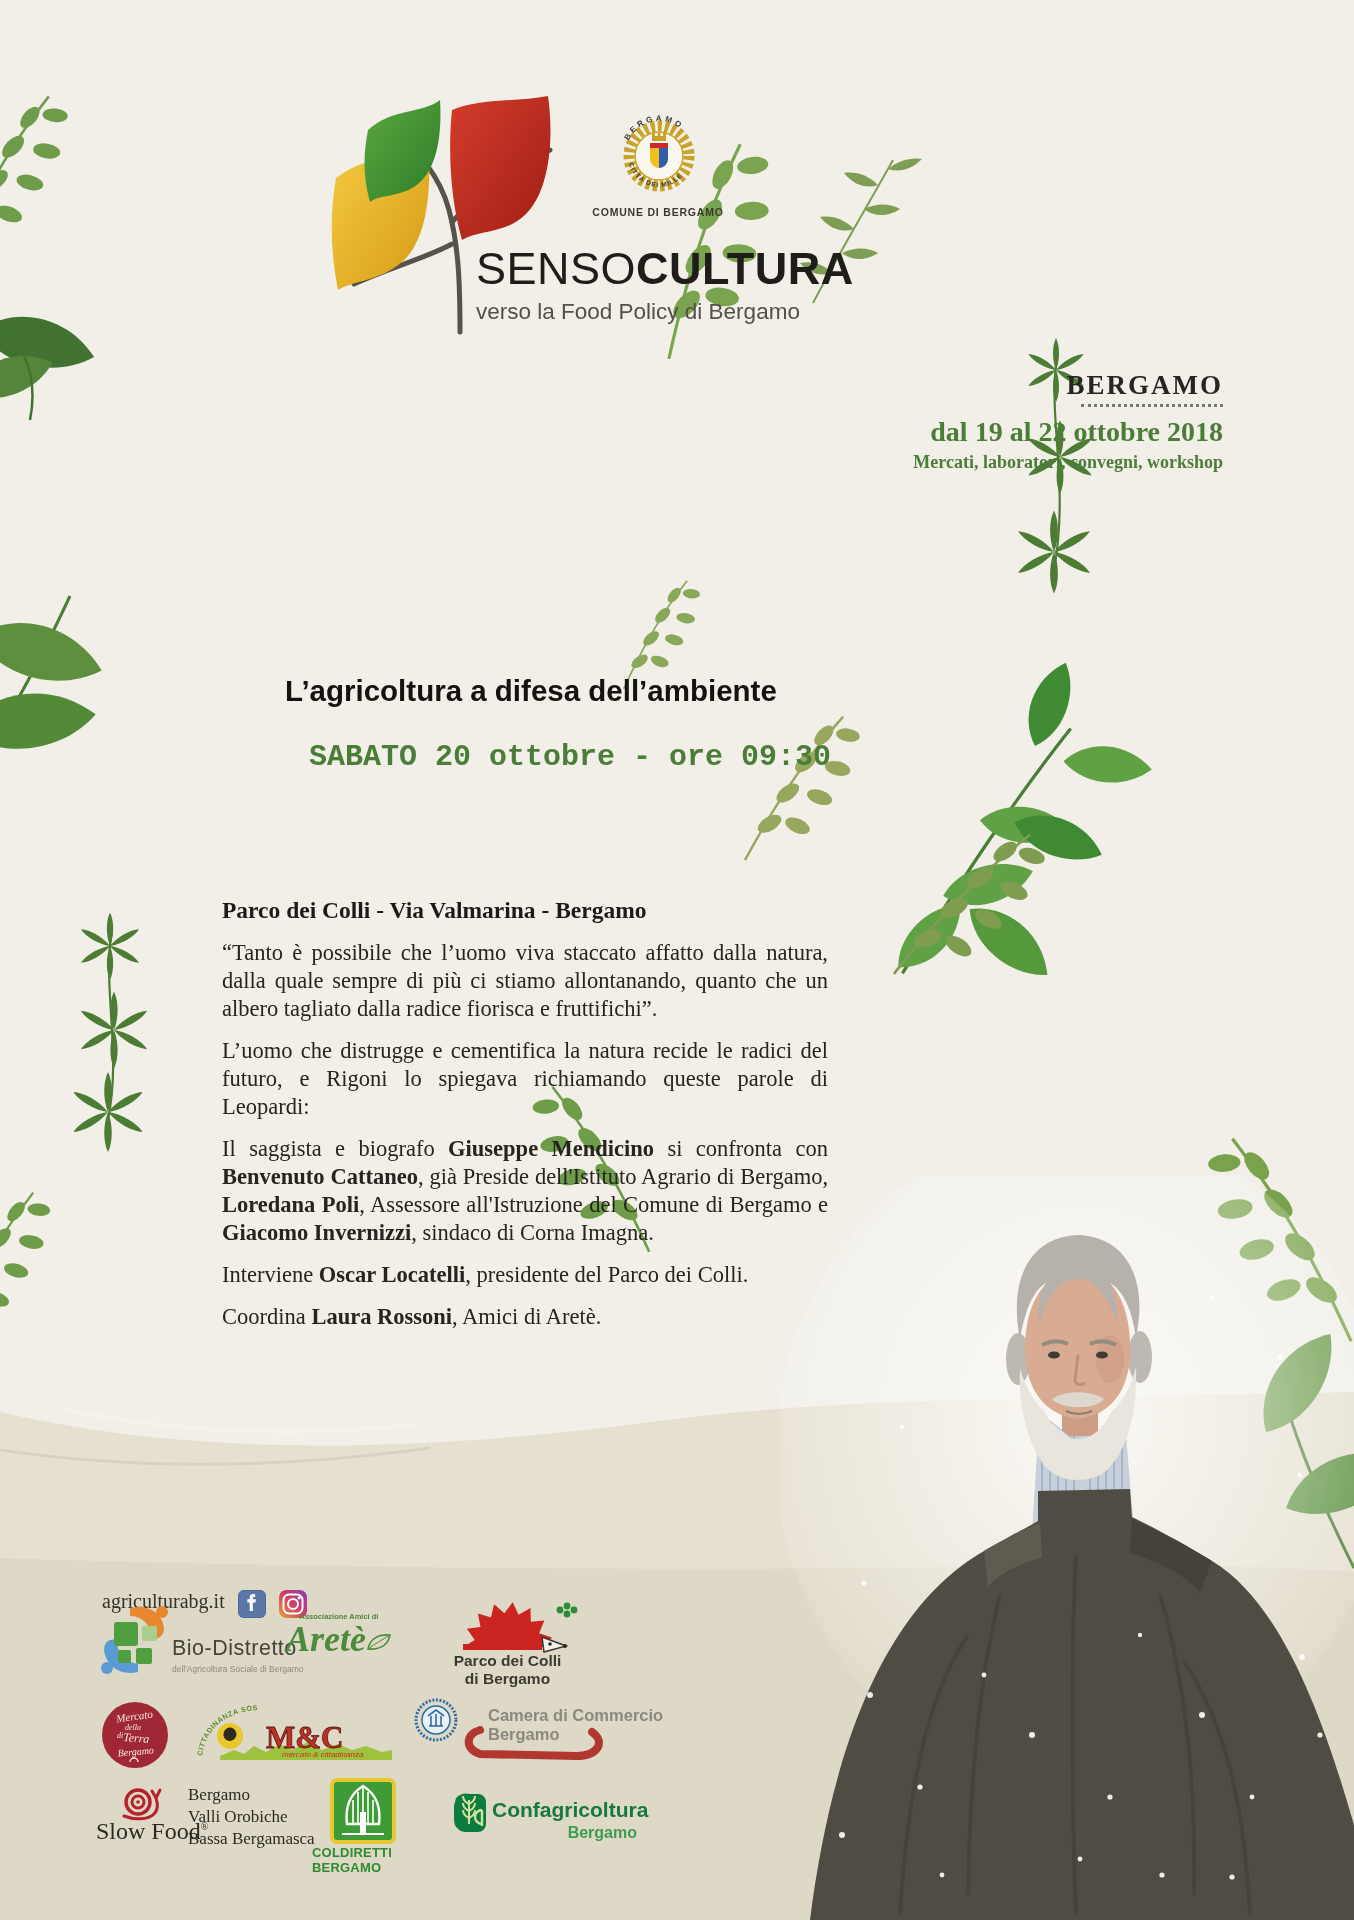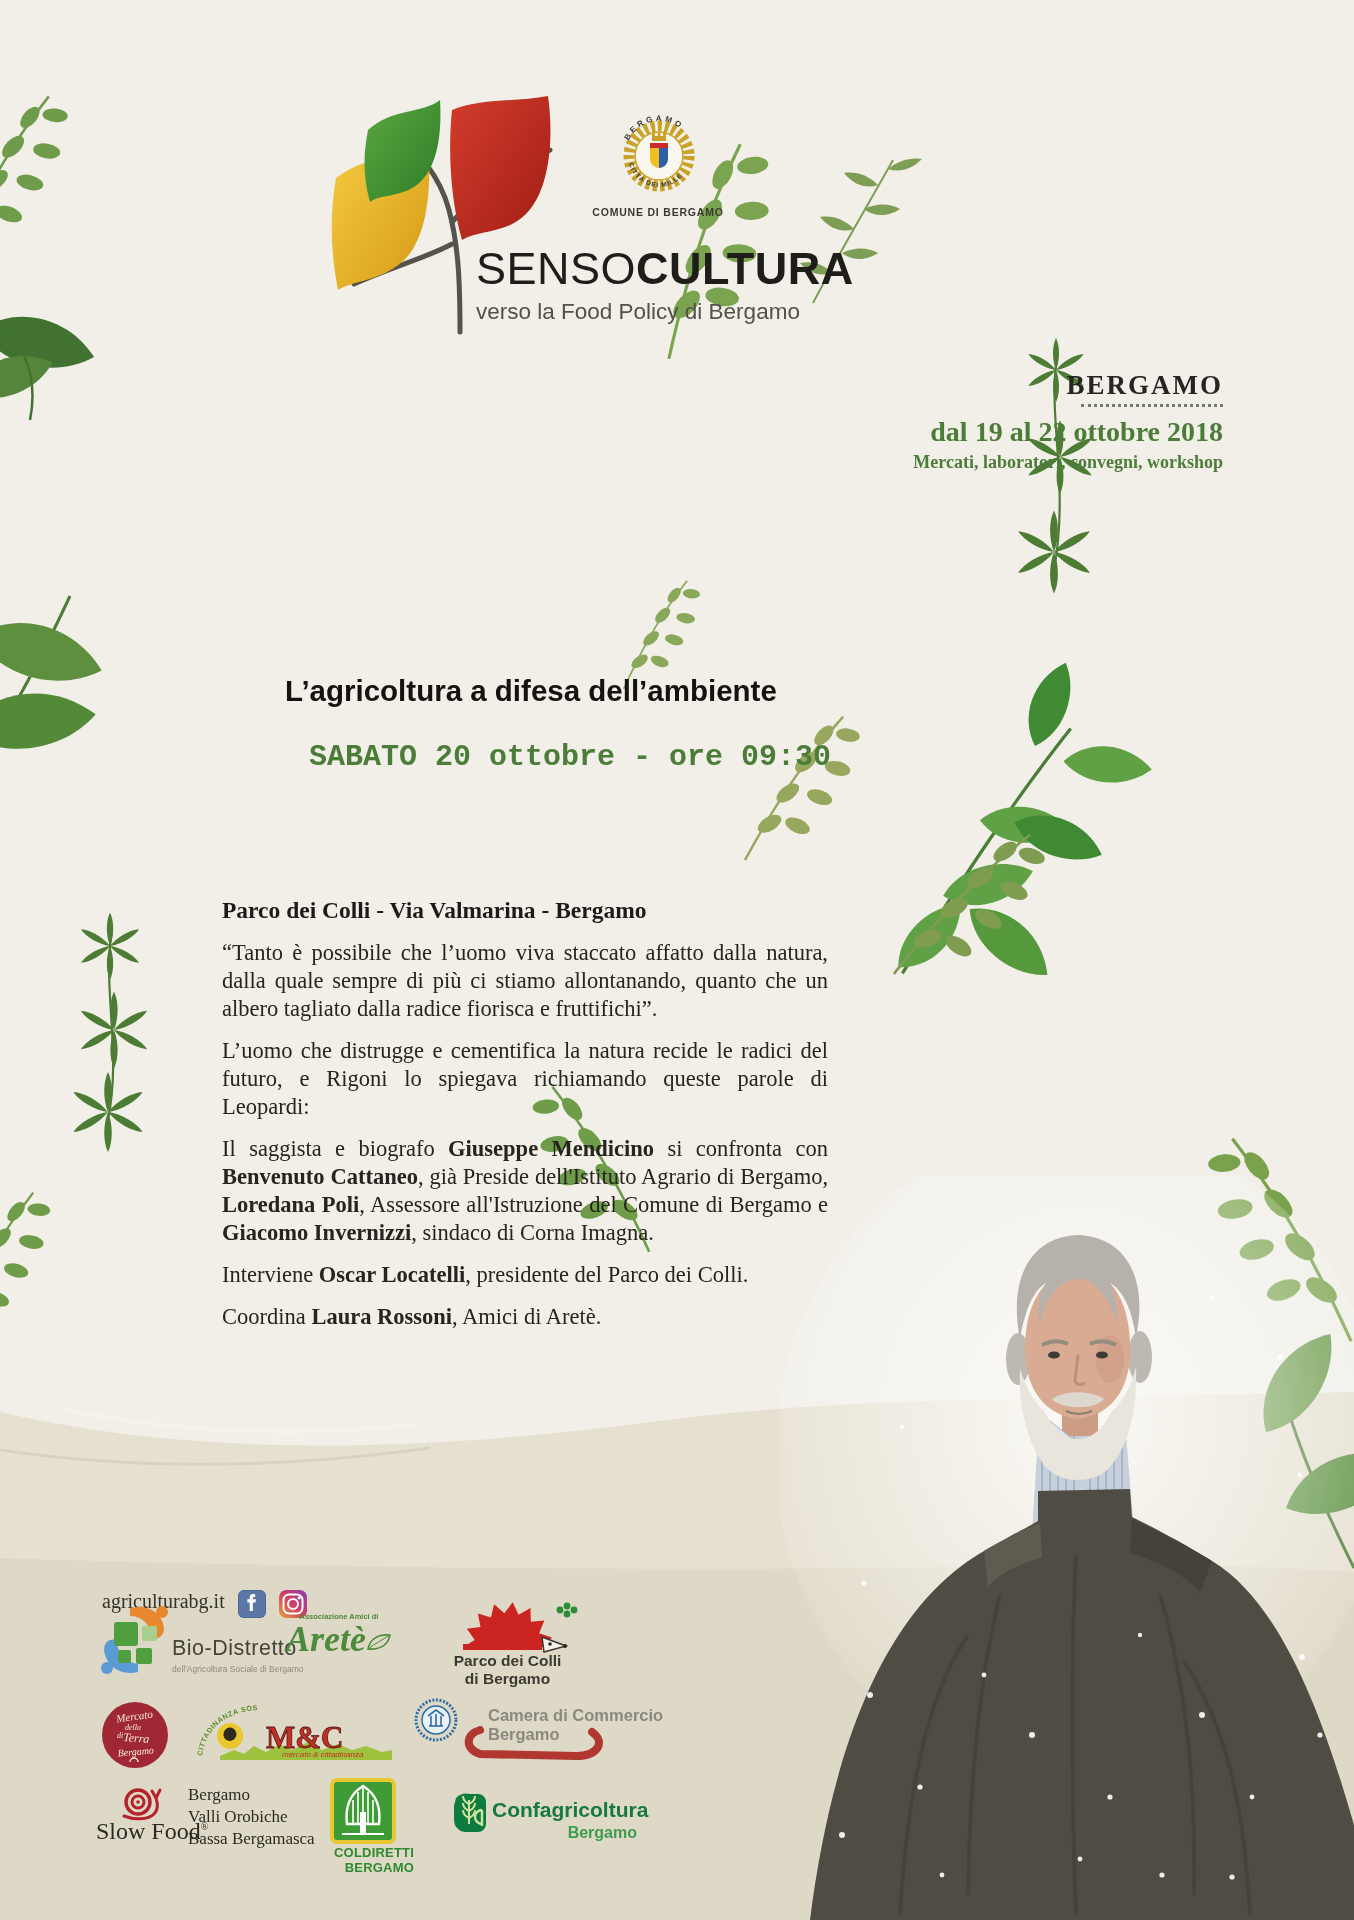--- a/index.html
+++ b/index.html
@@ -48,21 +48,21 @@
   .arete{left:284px;top:1612px;width:110px;text-align:center;color:#4c8a3c;}
   .arete-top{font-size:7.5px;font-weight:700;}
   .arete-name{font-family:"Liberation Serif",serif;font-style:italic;font-weight:700;
               font-size:36px;line-height:1;}
   .parco-text{left:440px;top:1652px;width:135px;text-align:center;font-size:15.5px;
               font-weight:700;color:#3c3a33;line-height:1.15;}
   .camcom-text{left:488px;top:1706px;font-size:16.5px;font-weight:700;color:#8a887f;line-height:1.15;}
   .slow-name{left:96px;top:1818px;font-family:"Liberation Serif",serif;font-size:24px;color:#2b2a25;}
   .slow-area{left:188px;top:1784px;font-family:"Liberation Serif",serif;font-size:17px;
              color:#2b2a25;line-height:1.3;}
-  .coldiretti-text{left:312px;top:1846px;width:102px;text-align:right;font-size:13px;
+  .coldiretti-text{left:312px;top:1846px;width:102px;text-align:left;font-size:13px;
                    font-weight:700;color:#2e8b2e;line-height:1.12;letter-spacing:.2px;}
   .confagri-name{left:492px;top:1798px;font-size:21px;font-weight:700;color:#157a3e;}
   .confagri-sub{left:492px;top:1824px;width:145px;text-align:right;font-size:16px;
                 font-weight:700;color:#3f9b4f;}
   .mercato-txt{font-family:"Liberation Serif",serif;font-style:italic;fill:#f3e9dc;}
 </style>
 </head>
 <body>
 
 <svg class="abs" style="left:0;top:0;" width="1354" height="1920" viewBox="0 0 1354 1920">

